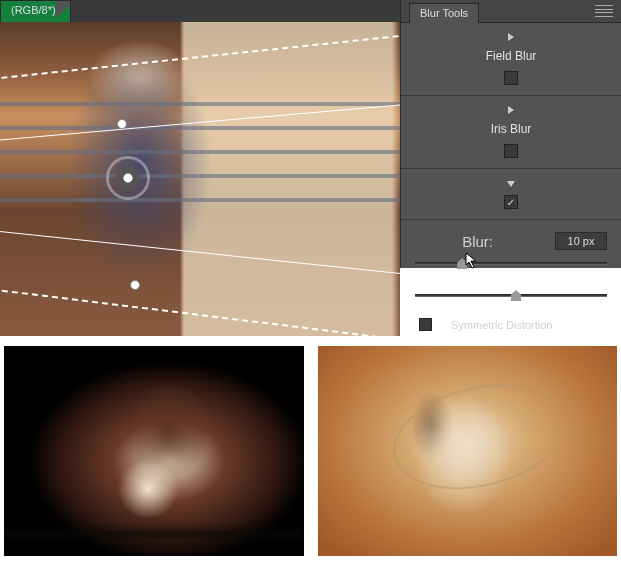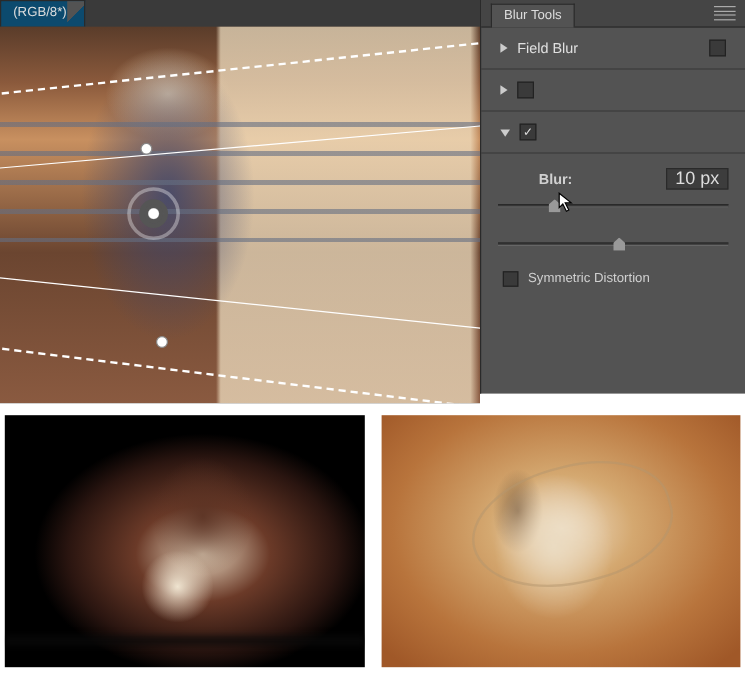--- a/index.html
+++ b/index.html
@@ -1,61 +1,61 @@
 <!DOCTYPE html>
 <html><head>
 <meta charset="utf-8">
 <style>
 * { box-sizing: border-box; margin: 0; padding: 0; }
 body { width: 621px; height: 564px; background: #fff; font-family: "Segoe UI", Tahoma, sans-serif; font-size: 11px; color: #d0d0d0; overflow: hidden; }
 
 .top-row { display: flex; height: 336px; }
 .canvas-area { width: 400px; height: 336px; position: relative; background: #3a3a3a; }
-.doc-tab { position: absolute; top: 0; left: 0; height: 22px; background: #0c4a6e; border: 1px solid #2a2a2a; border-bottom: none; padding: 3px 14px 3px 10px; font-size: 11px; color: #ddd; z-index: 10; }
+.doc-tab { position: absolute; top: 0; left: 0; height: 22px; background: #15803d; border: 1px solid #2a2a2a; border-bottom: none; padding: 3px 14px 3px 10px; font-size: 11px; color: #ddd; z-index: 10; }
 .doc-tab::after { content: ''; position: absolute; right: 0; top: 0; bottom: 0; width: 14px; background: linear-gradient(135deg, #535353 49%, transparent 51%); }
 
 .canvas-img { position: absolute; top: 22px; left: 0; width: 400px; height: 314px; overflow: hidden; }
 .photo-main { position: absolute; inset: 0; background: linear-gradient(180deg, #5a3c2a 0%, #8b5a3c 15%, #c89060 30%, #6b4530 60%, #8a5a40 100%); }
 .photo-main::before { content: ''; position: absolute; inset: 0; background: radial-gradient(ellipse 120px 200px at 35% 45%, rgba(60,70,110,0.85), transparent 60%), radial-gradient(ellipse 80px 60px at 35% 18%, rgba(230,210,180,0.9), transparent 65%), linear-gradient(90deg, transparent 0%, transparent 45%, rgba(245,230,200,0.7) 46%, rgba(245,230,200,0.7) 98%, transparent 100%); }
 .fence-bars { position: absolute; top: 60px; left: 0; right: 0; height: 120px; background: repeating-linear-gradient(0deg, rgba(100,110,130,0.6) 0px, rgba(100,110,130,0.6) 4px, transparent 4px, transparent 24px); }
 
 .guide { position: absolute; left: -40px; right: -40px; height: 0; border-top: 2px dashed #fff; transform-origin: center; }
 .guide.solid { border-top: 1px solid #fff; }
 .g1 { top: 34px; transform: rotate(-6deg); }
 .g2 { top: 100px; transform: rotate(-5deg); border-top: 1px solid rgba(255,255,255,0.9); }
 .g3 { top: 230px; transform: rotate(6deg); border-top: 1px solid rgba(255,255,255,0.9); }
 .g4 { top: 292px; transform: rotate(7deg); }
 
 .pin { position: absolute; width: 44px; height: 44px; top: 134px; left: 106px; border: 3px solid rgba(255,255,255,0.35); border-radius: 50%; }
 .pin::before { content: ''; position: absolute; inset: 7px; border: 4px solid #555; border-radius: 50%; background: radial-gradient(circle, #fff 0 4px, #555 5px 100%); }
 .handle { position: absolute; width: 10px; height: 10px; background: #fff; border: 1px solid #888; border-radius: 50%; }
 .h1 { top: 97px; left: 117px; }
 .h2 { top: 258px; left: 130px; }
 
-.panel { flex: 1; height: 328px; background: #535353; border-left: 1px solid #2a2a2a; display: flex; flex-direction: column; }
+.panel { flex: 1; height: 268px; background: #535353; border-left: 1px solid #2a2a2a; display: flex; flex-direction: column; }
 .panel-head { height: 23px; background: #454545; border-bottom: 1px solid #2a2a2a; display: flex; align-items: center; padding: 0 8px; }
 .panel-tab { background: #535353; padding: 3px 10px; border: 1px solid #2a2a2a; border-bottom: none; font-size: 11px; color: #ddd; height: 20px; margin-top: 3px; }
 .panel-menu { margin-left: auto; width: 18px; height: 14px; display: flex; flex-direction: column; justify-content: space-around; cursor: pointer; }
 .panel-menu span { height: 1px; background: #aaa; }
 
-.section { border-bottom: 1px solid #3a3a3a; padding: 10px 16px; display: flex; align-items: center; gap: 8px; }
+.section { border-bottom: 1px solid #3a3a3a; padding: 10px 0; display: flex; align-items: center; gap: 8px; flex-direction: column; }
 .section .disclosure { width: 0; height: 0; display: inline-block; }
 .disclosure.closed { border-top: 4px solid transparent; border-bottom: 4px solid transparent; border-left: 6px solid #ccc; }
 .disclosure.open { border-left: 4px solid transparent; border-right: 4px solid transparent; border-top: 6px solid #ccc; margin-top: 2px; }
 .section-title { flex: 1; font-size: 12px; color: #e0e0e0; }
 .chk { width: 14px; height: 14px; background: #3a3a3a; border: 1px solid #222; display: flex; align-items: center; justify-content: center; font-size: 10px; color: #ddd; }
 
 .controls { padding: 12px 14px 16px; }
 .ctrl-row { display: flex; align-items: center; margin-bottom: 4px; }
-.ctrl-label { width: 78px; text-align: center; font-size: 12px; color: #d0d0d0; padding-left: 18px; font-weight: bold; }
-.ctrl-val { margin-left: auto; width: 52px; height: 18px; background: #3d3d3d; border: 1px solid #2a2a2a; text-align: center; font-size: 15px; color: #ddd; line-height: 16px; }
+.ctrl-label { width: 78px; text-align: right; font-size: 15px; color: #d0d0d0; padding-left: 18px; }
+.ctrl-val { margin-left: auto; width: 52px; height: 18px; background: #3d3d3d; border: 1px solid #2a2a2a; text-align: center; font-size: 11px; color: #ddd; line-height: 16px; }
 .slider { position: relative; height: 18px; margin: 2px 0 14px; }
 .slider-track { position: absolute; left: 0; right: 0; top: 8px; height: 3px; background: #3a3a3a; border-top: 1px solid #2a2a2a; border-bottom: 1px solid #666; }
 .slider-thumb { position: absolute; top: 4px; width: 10px; height: 11px; background: #999; clip-path: polygon(50% 0, 100% 40%, 100% 100%, 0 100%, 0 40%); }
-.sym-row { display: flex; align-items: flex-start; gap: 8px; padding-left: 4px; margin-top: 6px; }
+.sym-row { display: flex; align-items: center; gap: 19px; padding-left: 4px; margin-top: 6px; }
 .sym-row .chk { width: 13px; height: 13px; }
 
 .cursor-ptr { position: absolute; width: 14px; height: 18px; pointer-events: none; z-index: 100; }
 .cursor-ptr svg { width: 100%; height: 100%; }
 
 .bottom-row { display: flex; gap: 14px; padding: 10px 4px 0; height: 228px; }
 .thumb { flex: 1; height: 210px; position: relative; overflow: hidden; }
 .thumb1 { background: radial-gradient(ellipse 140px 100px at 55% 55%, #e8d8c0 0%, #6b3a28 40%, #2a1510 80%, #000 100%); }
 .thumb1::before { content:''; position:absolute; inset:0; background: radial-gradient(circle 50px at 48% 68%, rgba(245,235,215,0.95), transparent 60%), radial-gradient(ellipse 60px 70px at 55% 40%, rgba(90,50,35,0.9), transparent 70%); }
 .thumb1::after { content:''; position:absolute; left:0; right:0; bottom:18px; height:8px; background: rgba(10,10,10,0.8); filter: blur(3px); }
@@ -99,20 +99,21 @@
     </div>
 
     <div class="section">
       <span class="disclosure closed"></span>
       <span class="section-title">Field Blur</span>
       <span class="chk"></span>
     </div>
 
     <div class="section">
       <span class="disclosure closed"></span>
+      <span class="section-title">Iris Blur</span>
       <span class="chk"></span>
     </div>
 
     <div class="section">
       <span class="disclosure open"></span>
       <span class="chk">✓</span>
     </div>
 
     <div class="controls">
       <div class="ctrl-row">

